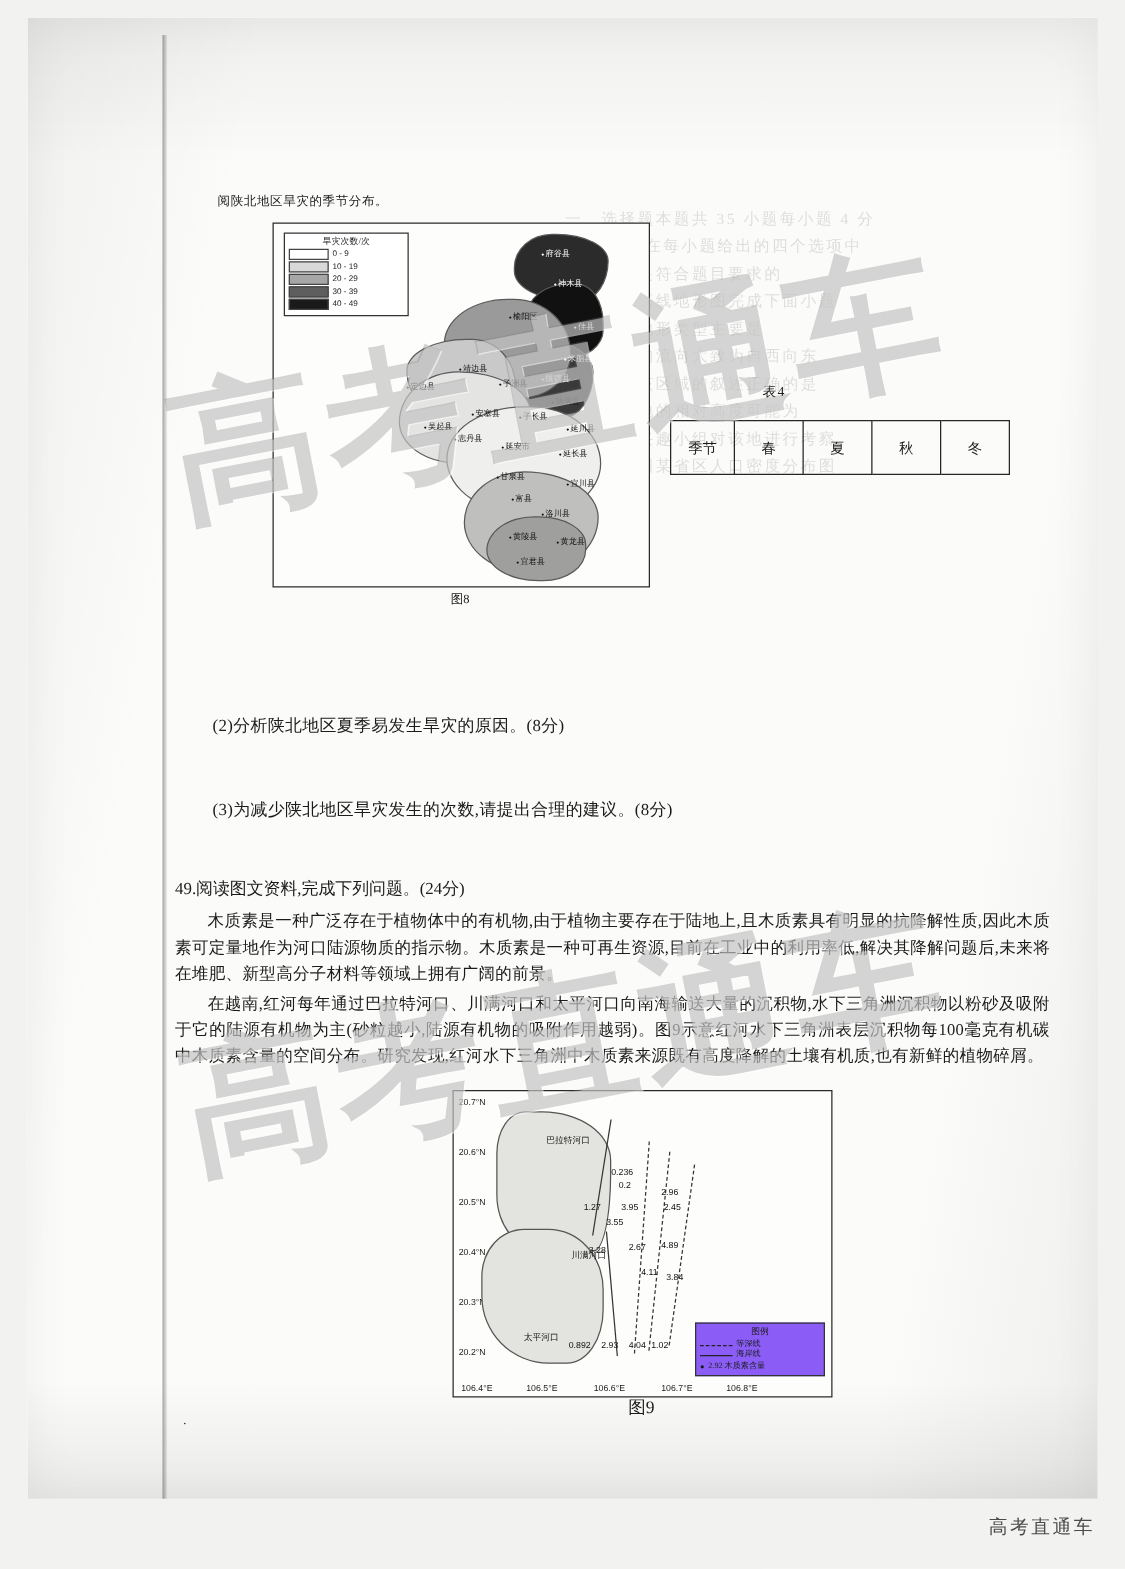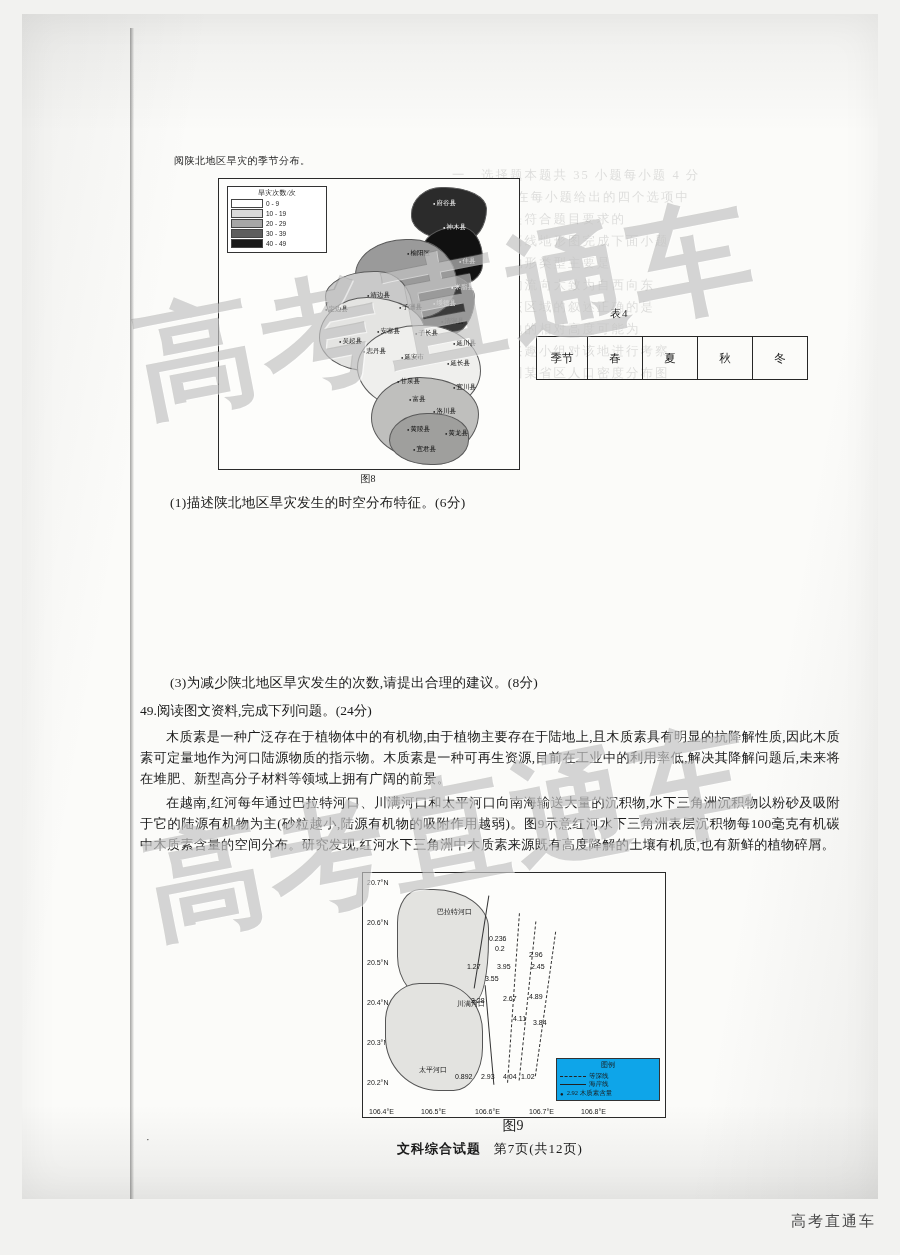--- a/index.html
+++ b/index.html
@@ -234,21 +234,21 @@
     font-family: "Liberation Sans", sans-serif;
     color: #111;
     white-space: nowrap;
   }
   .legend9 {
     position: absolute;
     right: 5px;
     bottom: 16px;
     width: 96px;
     border: 1px solid #333;
-    background: #0ea5e9;
+    background: #8b5cf6;
     font-size: 6.5px;
     padding: 2px 3px;
     line-height: 1.35;
   }
   .legend9 .l9t {
     text-align: center;
     font-size: 7px;
     margin-bottom: 1px;
   }
   .legend9 .l9r {
@@ -445,22 +445,22 @@
           <tr>
         <td class="head">季节</td>
         <td>春</td>
         <td>夏</td>
         <td>秋</td>
         <td>冬</td>
       </tr>
     </tbody>
       </table>
 
-    <div class="subq" style="top:440px;">(1)描述陕北地区旱灾发生的时空分布特征。(6分)</div>
-    <div class="subq" style="top:620px;">(3)为减少陕北地区旱灾发生的次数,请提出合理的建议。(8分)</div>
+    <div class="subq" style="top:518px;">(2)分析陕北地区夏季易发生旱灾的原因。(8分)</div>
+    <div class="subq" style="top:585px;">(3)为减少陕北地区旱灾发生的次数,请提出合理的建议。(8分)</div>
 
     <div class="q37-head">49.阅读图文资料,完成下列问题。(24分)</div>
     <div class="para" style="top:672px;">
       <span class="ind"></span><span>木质素是一种广泛存在于植物体中的有机物,由于植物主要存在于陆地上,且木质素具有明显的抗降解性质,因此木质素可定量地作为河口陆源物质的指示物。木质素是一种可再生资源,目前在工业中的利用率低,解决其降解问题后,未来将在堆肥、新型高分子材料等领域上拥有广阔的前景。</span>
     </div>
     <div class="para" style="top:738px;">
       <span class="ind"></span><span>在越南,红河每年通过巴拉特河口、川满河口和太平河口向南海输送大量的沉积物,水下三角洲沉积物以粉砂及吸附于它的陆源有机物为主(砂粒越小,陆源有机物的吸附作用越弱)。图9示意红河水下三角洲表层沉积物每100毫克有机碳中木质素含量的空间分布。研究发现,红河水下三角洲中木质素来源既有高度降解的土壤有机质,也有新鲜的植物碎屑。</span>
     </div>
 
     <div class="fig9-wrap">
@@ -522,23 +522,19 @@
         </div>
         <div class="l9r">
           <span style="font-size:6px;">●</span>
           <span>2.92 木质素含量</span>
         </div>
       </div>
     </div>
     <div class="fig9-caption">图9</div>
 
     <div class="dot-mark">·</div>
-    <div class="footer">
-      <b>文科综合试题</b>
-      &nbsp;&nbsp;<span>第7页(共12页)</span>
-    </div>
   </div>
 
   <div class="wm wm1">高考直通车</div>
   <div class="wm wm2">高考直通车</div>
 </div>
 
 <div class="corner-mark">高考直通车</div>
 
 </body></html>

